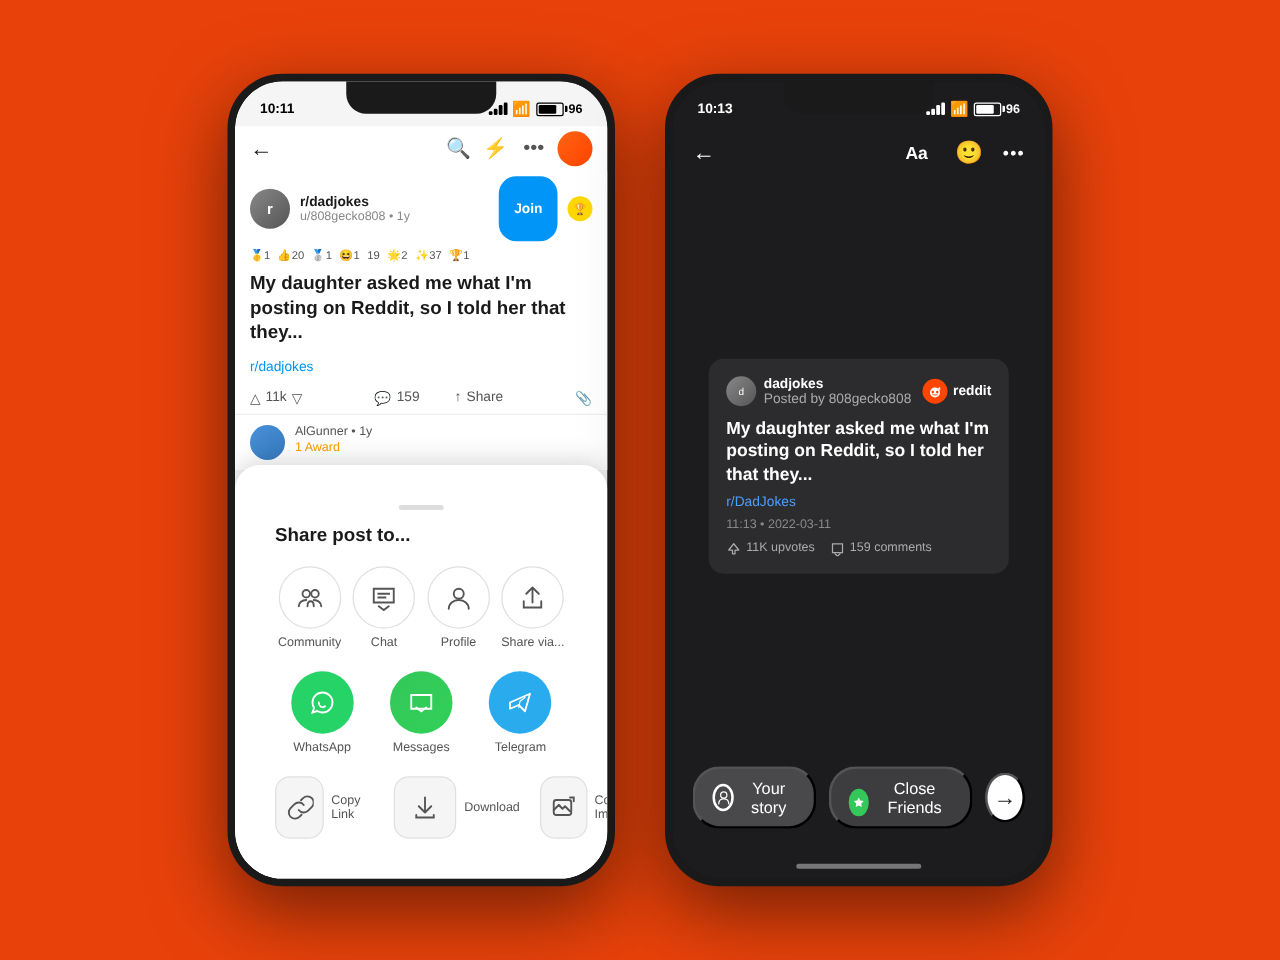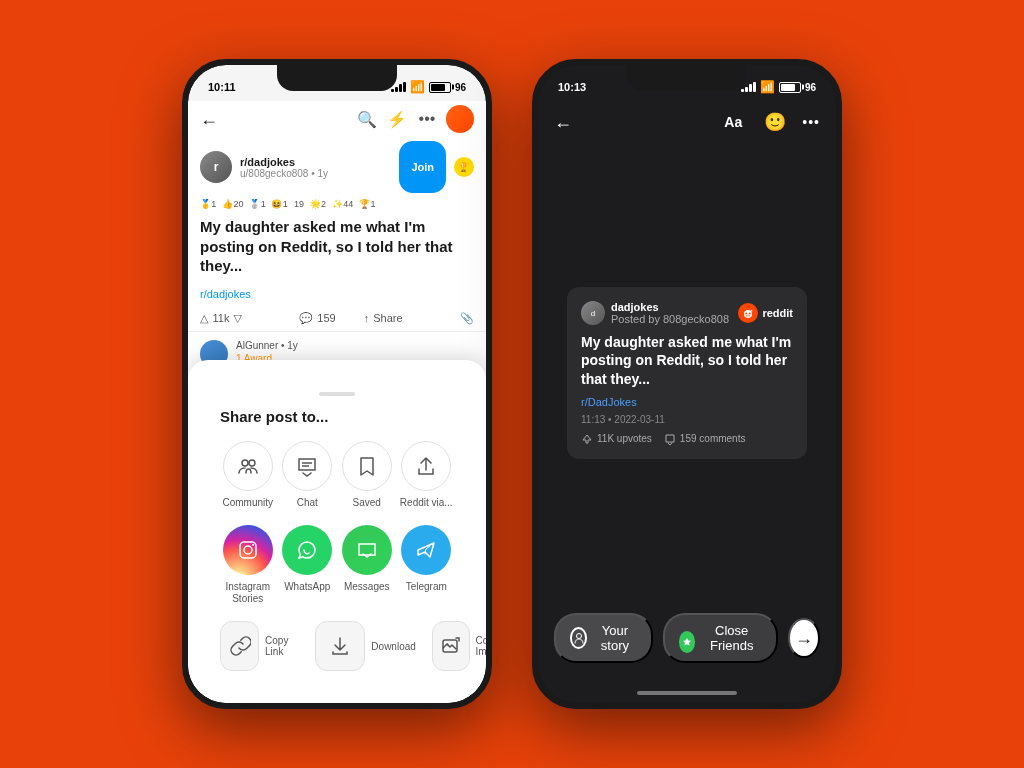--- a/index.html
+++ b/index.html
@@ -614,21 +614,21 @@
         <div class="award-badge">🏆</div>
       </div>
 
       <div class="post-stats">
         <span>🥇1</span>
         <span>👍20</span>
         <span>🥈1</span>
         <span>😆1</span>
         <span>19</span>
         <span>🌟2</span>
-        <span>✨44</span>
+        <span>✨37</span>
         <span>🏆1</span>
       </div>
 
       <div class="post-title">My daughter asked me what I'm posting on Reddit, so I told her that they...</div>
 
       <div class="sub-link">
         <a>r/dadjokes</a>
       </div>
 
       <div class="post-actions">
@@ -686,47 +686,38 @@
               <path d="M7 18l4 3 4-3" stroke="#555" stroke-width="1.5" stroke-linecap="round"></path>
               <line x1="6" y1="8" x2="16" y2="8" stroke="#555" stroke-width="1.5"></line>
               <line x1="6" y1="11" x2="13" y2="11" stroke="#555" stroke-width="1.5"></line>
             </svg>
           </div>
           <span class="share-label">Chat</span>
         </div>
         <div class="share-item">
           <div class="share-icon-wrap">
             <svg width="22" height="22" viewBox="0 0 22 22" fill="none">
-              <path d="M5 3h12v17l-6-4-6 4z" stroke="#555" stroke-width="1.5" stroke-linejoin="round"></path>
-            </svg>
-          </div>
-          <span class="share-label">Saved</span>
+              <circle cx="11" cy="8" r="4" stroke="#555" stroke-width="1.5"></circle>
+              <path d="M3 20c0-4 3.6-7 8-7s8 3 8 7" stroke="#555" stroke-width="1.5" stroke-linecap="round"></path>
+            </svg>
+          </div>
+          <span class="share-label">Profile</span>
         </div>
         <div class="share-item">
           <div class="share-icon-wrap">
             <svg width="22" height="22" viewBox="0 0 22 22" fill="none">
               <path d="M11 3v12M6 8l5-5 5 5" stroke="#555" stroke-width="1.5" stroke-linecap="round" stroke-linejoin="round"></path>
               <path d="M4 14v5h14v-5" stroke="#555" stroke-width="1.5" stroke-linecap="round"></path>
             </svg>
           </div>
-          <span class="share-label">Reddit via...</span>
+          <span class="share-label">Share via...</span>
         </div>
       </div>
 
       <div class="share-row">
-        <div class="share-item">
-          <div class="share-icon-wrap icon-instagram" style="font-size:22px;">
-            <svg width="22" height="22" viewBox="0 0 22 22" fill="none">
-              <rect x="3" y="3" width="16" height="16" rx="4" stroke="white" stroke-width="1.5"></rect>
-              <circle cx="11" cy="11" r="4" stroke="white" stroke-width="1.5"></circle>
-              <circle cx="16.2" cy="5.8" r="1" fill="white"></circle>
-            </svg>
-          </div>
-          <span class="share-label">Instagram Stories</span>
-        </div>
         <div class="share-item">
           <div class="share-icon-wrap icon-whatsapp">
             <svg width="22" height="22" viewBox="0 0 22 22" fill="none">
               <path d="M11 3C6.6 3 3 6.6 3 11c0 1.6.5 3.1 1.3 4.3L3 19l3.8-1.2C8 18.5 9.5 19 11 19c4.4 0 8-3.6 8-8s-3.6-8-8-8z" stroke="white" stroke-width="1.5"></path>
               <path d="M8 11c0 3 3 5 5 3" stroke="white" stroke-width="1.5" stroke-linecap="round"></path>
             </svg>
           </div>
           <span class="share-label">WhatsApp</span>
         </div>
         <div class="share-item">

